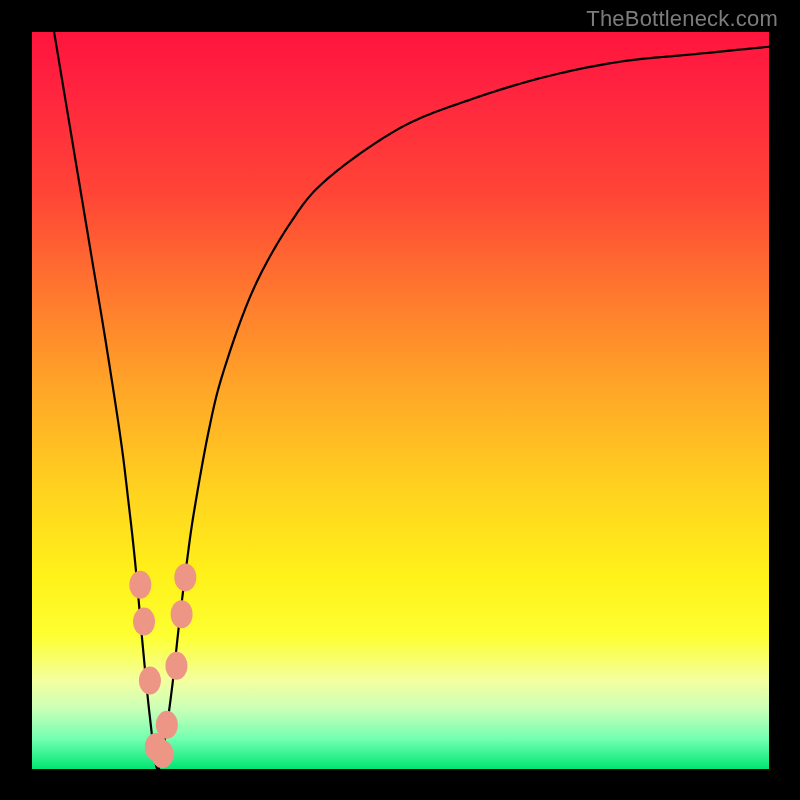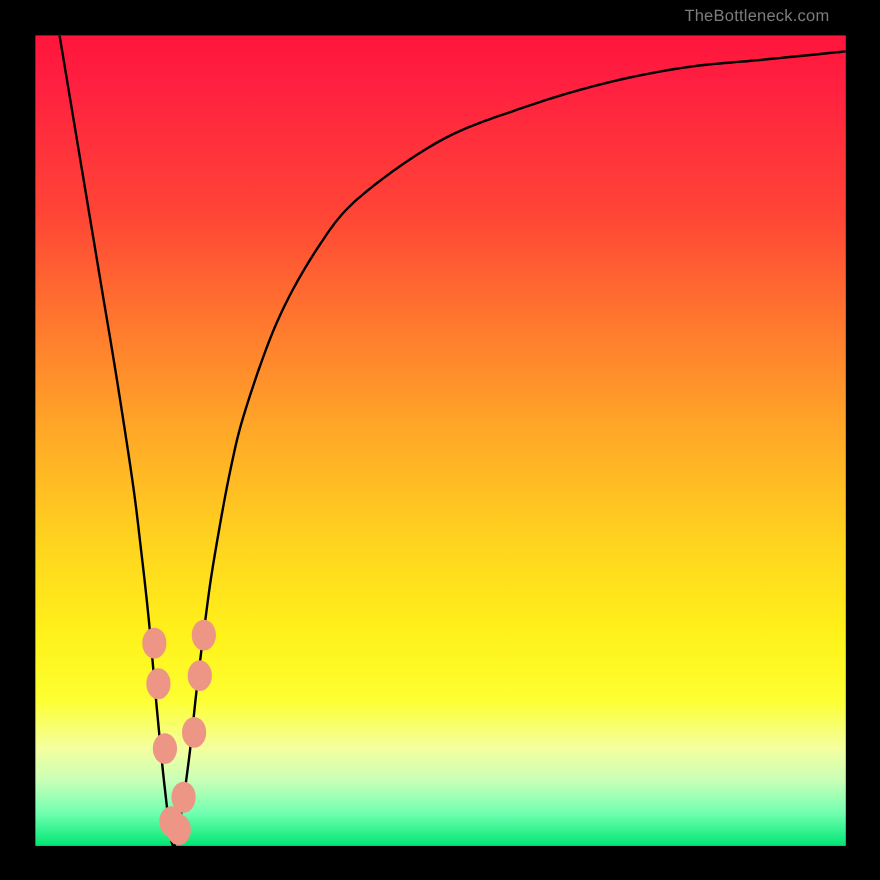--- a/index.html
+++ b/index.html
@@ -40,23 +40,23 @@
       #fdff32 82%,
       #f4ffa0 88%,
       #c8ffb8 92%,
       #70ffb0 96%,
       #00e672 100%
     );
   }
   .attribution {
     position: absolute;
     top: 6px;
-    right: 46px;
+    right: 22px;
     color: #7c7c7c;
-    font-size: 15px;
+    font-size: 22px;
     font-weight: 500;
     letter-spacing: 0.2px;
     user-select: none;
   }
   svg.curve {
     position: absolute;
     inset: 0;
   }
 </style>
 </head>

